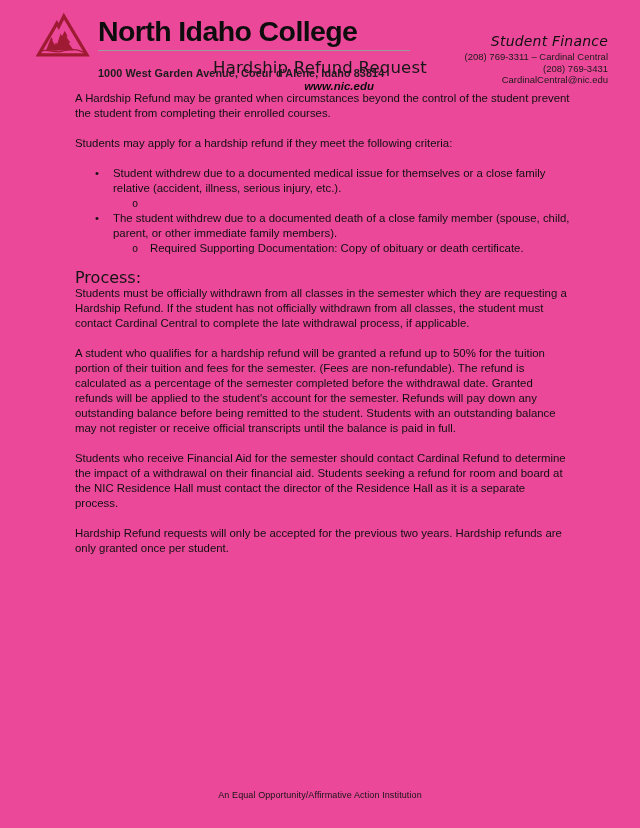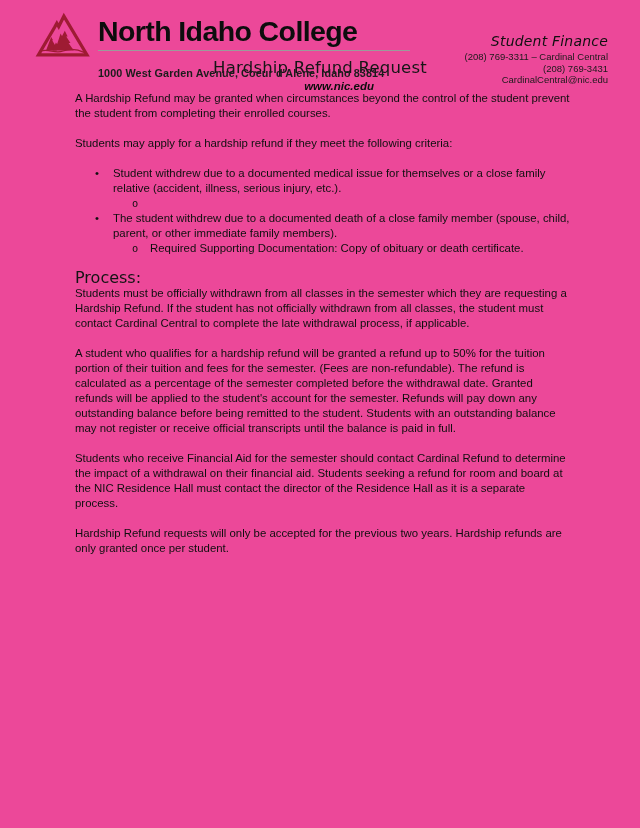--- a/index.html
+++ b/index.html
@@ -184,14 +184,15 @@
       </div>
 
       <div class="process-heading">Process:</div>
       <p>Students must be officially withdrawn from all classes in the semester which they are requesting a Hardship Refund. If the student has not officially withdrawn from all classes, the student must contact Cardinal Central to complete the late withdrawal process, if applicable.</p>
       <p>A student who qualifies for a hardship refund will be granted a refund up to 50% for the tuition portion of their tuition and fees for the semester. (Fees are non-refundable). The refund is calculated as a percentage of the semester completed before the withdrawal date. Granted refunds will be applied to the student's account for the semester. Refunds will pay down any outstanding balance before being remitted to the student. Students with an outstanding balance may not register or receive official transcripts until the balance is paid in full.</p>
       <p>Students who receive Financial Aid for the semester should contact Cardinal Refund to determine the impact of a withdrawal on their financial aid. Students seeking a refund for room and board at the NIC Residence Hall must contact the director of the Residence Hall as it is a separate process.</p>
       <p>Hardship Refund requests will only be accepted for the previous two years. Hardship refunds are only granted once per student.</p>
     </div>
   </div>
 
+  <div class="page-footer">An Equal Opportunity/Affirmative Action Institution</div>
 
 </div>
 
 </body></html>

